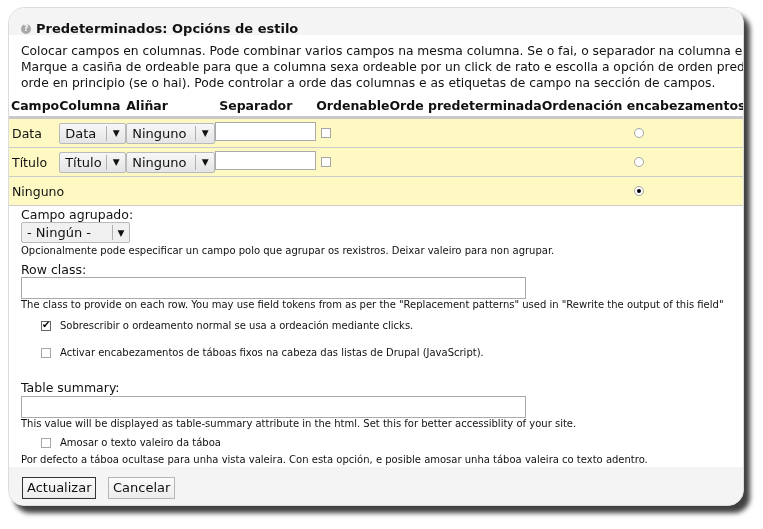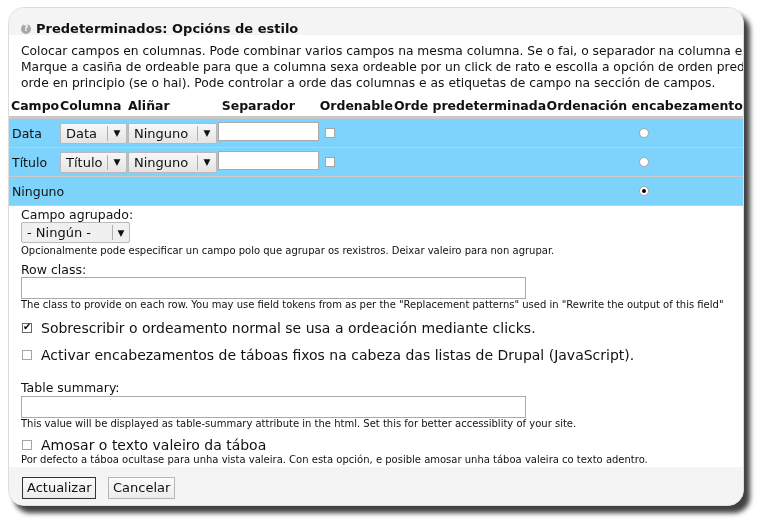--- a/index.html
+++ b/index.html
@@ -29,21 +29,21 @@
       position:absolute; left:12px; top:35px; font-size:12.3px; line-height:16px; white-space:nowrap;
     }
     table.fields {
       position:absolute; left:0; top:86px; border-collapse:collapse; font-size:12.5px;
     }
     table.fields th {
       text-align:left; font-weight:bold; padding:0; height:22px; white-space:nowrap;
       border-bottom:3px solid #c8c8c8;
     }
     table.fields td {
-      background:#7dd3fc; height:28px; border-bottom:1px solid #cbcbcb; padding:0; white-space:nowrap;
+      background:#fef9c3; height:28px; border-bottom:1px solid #cbcbcb; padding:0; white-space:nowrap;
     }
     .sel {
       display:inline-flex; align-items:center; height:21px; border:1px solid #b9b9b9; border-radius:2px;
       background:linear-gradient(#f7f7f7,#e4e4e4); font-size:13px; padding-left:5px; box-sizing:border-box;
     }
     .sel .arrow {
       margin-left:auto; width:18px; height:15px; border-left:1px solid #b0b0b0; display:flex;
       align-items:center; justify-content:center; font-size:9px;
     }
     .txt {
@@ -54,21 +54,21 @@
     }
     .radio {
       width:10px; height:10px; border:1px solid #a6a6a6; border-radius:50%; background:#fff; display:inline-block;
       box-sizing:border-box; position:relative;
     }
     .radio.on::after {
       content:""; position:absolute; left:2px; top:2px; width:4px; height:4px; border-radius:50%; background:#000;
     }
     .lbl { font-weight:normal; font-size:12.5px; position:absolute; left:12px; }
     .desc { font-size:10px; position:absolute; left:12px; white-space:nowrap; }
-    .big { font-size:14px; position:absolute; left:8px; white-space:nowrap; display:flex; align-items:center; gap:9px; }
+    .big { font-size:10px; position:absolute; left:27px; white-space:nowrap; display:flex; align-items:center; gap:9px; }
     .big .cb { margin-left:5px; }
     .cb.checked { position:relative; background:#fff; border-color:#666; }
     .cb.checked::after { content:"✔"; position:absolute; left:0px; top:-3px; font-size:10px; color:#000; }
     .wide { position:absolute; left:12px; width:505px; height:22px; border:1px solid #aaa; background:#fff; box-sizing:border-box; }
     .footer {
       position:absolute; left:0; right:0; top:459px; bottom:0; background:#f4f4f4;
     }
     .btn {
       position:absolute; top:469px; height:22px; font-size:13px; background:linear-gradient(#fbfbfb,#ececec);
       border:1px solid #b5b5b5; padding:0 4px; box-sizing:border-box; line-height:20px;
@@ -102,21 +102,21 @@
         <col style="width:160px">
     </colgroup>
     <thead>
       <tr>
         <th style="padding-left:2px">Campo</th>
         <th>Columna</th>
         <th>Aliñar</th>
         <th style="padding-left:4px">Separador</th>
         <th>Ordenable</th>
         <th>Orde predeterminada</th>
-        <th>Ordenación encabezamento</th>
+        <th>Ordenación encabezamentos</th>
       </tr>
     </thead>
     <tbody>
       <tr>
         <td style="padding-left:3px">Data</td>
         <td>
           <span class="sel" style="width:67px">
             <span>Data</span>
             <span class="arrow">▼</span>
           </span>

